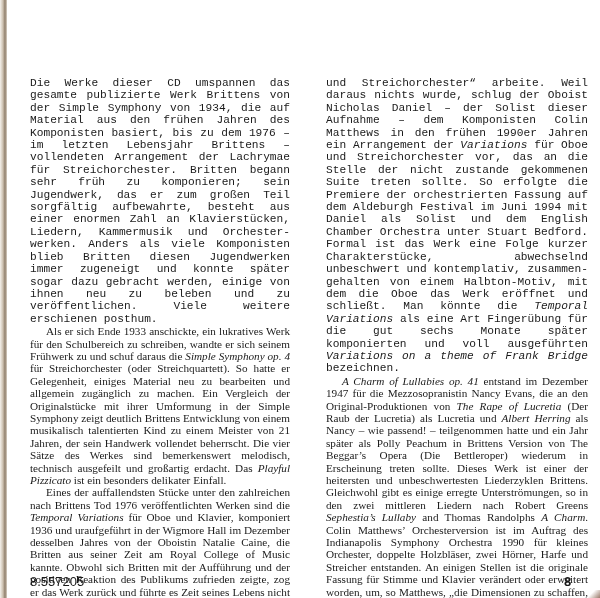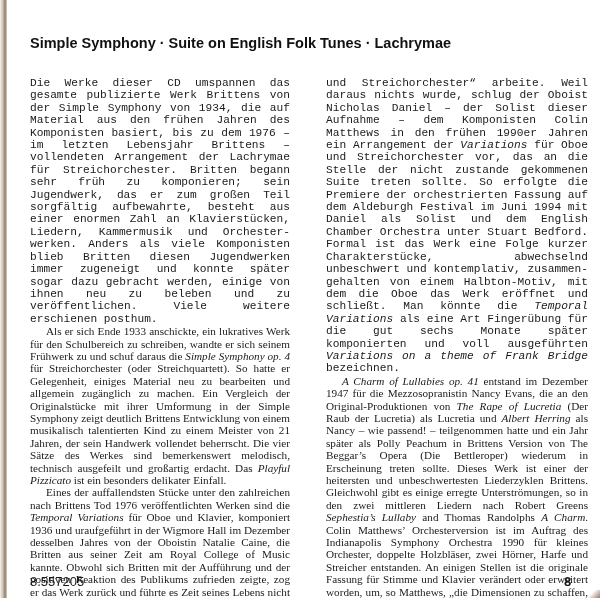--- a/index.html
+++ b/index.html
@@ -42,23 +42,20 @@
     position: absolute; right: 0; bottom: 0; width: 14px; height: 8px;
     background: linear-gradient(135deg, transparent 40%, #9a7a6a 100%);
   }
 </style>
 </head>
 <body>
 
 <div class="left-edge"></div>
 
 <div class="header">
-  <p class="works">
-    <span>Simple Symphony</span><span class="sep">·</span><span>Suite on English Folk Tunes</span><span class="sep">·</span><span>Lachrymae</span>
-  </p>
 </div>
 
 <div class="col left">
     <p class="first"><span>Die Werke dieser CD umspannen das gesamte publizierte Werk Brittens von der Simple Symphony von 1934, die auf Material aus den frühen Jahren des Komponisten basiert, bis zu dem 1976 – im letzten Lebensjahr Brittens – vollendeten Arrangement der Lachrymae für Streich­orchester. Britten begann sehr früh zu komponieren; sein Jugendwerk, das er zum großen Teil sorgfältig auf­bewahrte, besteht aus einer enormen Zahl an Klavierstücken, Liedern, Kammermusik und Orchester­werken. Anders als viele Komponisten blieb Britten diesen Jugendwerken immer zugeneigt und konnte später sogar dazu gebracht werden, einige von ihnen neu zu beleben und zu veröffentlichen. Viele weitere erschienen posthum.</span></p>
     <p><span>Als er sich Ende 1933 anschickte, ein lukratives Werk für den Schulbereich zu schreiben, wandte er sich seinem Frühwerk zu und schuf daraus die </span><em>Simple Symphony op. 4</em><span> für Streichorchester (oder Streichquartett). So hatte er Gelegenheit, einiges Material neu zu bearbeiten und allgemein zugänglich zu machen. Ein Vergleich der Originalstücke mit ihrer Umformung in der Simple Symphony zeigt deutlich Brittens Entwicklung von einem musikalisch talentierten Kind zu einem Meister von 21 Jahren, der sein Handwerk vollendet beherrscht. Die vier Sätze des Werkes sind bemerkenswert melodisch, technisch ausgefeilt und großartig erdacht. Das </span><em>Playful Pizzicato</em><span> ist ein besonders delikater Einfall.</span></p>
     <p><span>Eines der auffallendsten Stücke unter den zahlreichen nach Brittens Tod 1976 veröffentlichten Werken sind die </span><em>Temporal Variations</em><span> für Oboe und Klavier, komponiert 1936 und uraufgeführt in der Wigmore Hall im Dezember desselben Jahres von der Oboistin Natalie Caine, die Britten aus seiner Zeit am Royal College of Music kannte. Obwohl sich Britten mit der Aufführung und der positiven Reaktion des Publikums zufrieden zeigte, zog er das Werk zurück und führte es Zeit seines Lebens nicht mehr auf. Die durchweg negativen Besprechungen einiger Kritiker haben sicher zu diesem Entschluss beigetragen. Bevor er das Stück komponierte, hatte Britten wissen lassen, dass er an einer „großen und anspruchsvollen Suite für Oboe</span></p>
   </div>
 <div class="col right">
     <p class="first"><span>und Streichorchester“ arbeite. Weil daraus nichts wurde, schlug der Oboist Nicholas Daniel – der Solist dieser Aufnahme – dem Komponisten Colin Matthews in den frühen 1990er Jahren ein Arrangement der </span><em>Variations</em><span> für Oboe und Streichorchester vor, das an die Stelle der nicht zustande gekommenen Suite treten sollte. So erfolgte die Premiere der orchestrierten Fassung auf dem Aldeburgh Festival im Juni 1994 mit Daniel als Solist und dem English Chamber Orchestra unter Stuart Bedford. Formal ist das Werk eine Folge kurzer Charakterstücke, abwechselnd unbeschwert und kontemplativ, zusammen­gehalten von einem Halbton-Motiv, mit dem die Oboe das Werk eröffnet und schließt. Man könnte die </span><em>Temporal Variations</em><span> als eine Art Fingerübung für die gut sechs Monate später komponierten und voll ausgeführten </span><em>Variations on a theme of Frank Bridge</em><span> bezeichnen.</span></p>
     <p><em>A Charm of Lullabies op. 41</em><span> entstand im Dezember 1947 für die Mezzosopranistin Nancy Evans, die an den Original-Produktionen von </span><em>The Rape of Lucretia</em><span> (Der Raub der Lucretia) als Lucretia und </span><em>Albert Herring</em><span> als Nancy – wie passend! – teilgenommen hatte und ein Jahr später als Polly Peachum in Brittens Version von The Beggar’s Opera (Die Bettleroper) wiederum in Erscheinung treten sollte. Dieses Werk ist einer der heitersten und unbeschwertesten Liederzyklen Brittens. Gleichwohl gibt es einige erregte Unterströmungen, so in den zwei mittleren Liedern nach Robert Greens </span><em>Sephestia’s Lullaby</em><span> and Thomas Randolphs </span><em>A Charm</em><span>. Colin Matthews’ Orchesterversion ist im Auftrag des Indianapolis Symphony Orchestra 1990 für kleines Orchester, doppelte Holzbläser, zwei Hörner, Harfe und Streicher entstanden. An einigen Stellen ist die originale Fassung für Stimme und Klavier verändert oder erweitert worden, um, so Matthews, „die Dimensionen zu schaffen, die für einen Zyklus von Orchesterliedern nötig sind“. Die ersten drei und die letzten zwei Lieder sind verknüpft worden, um so ein kontinuierliches Ganzes zu schaffen.</span></p>

